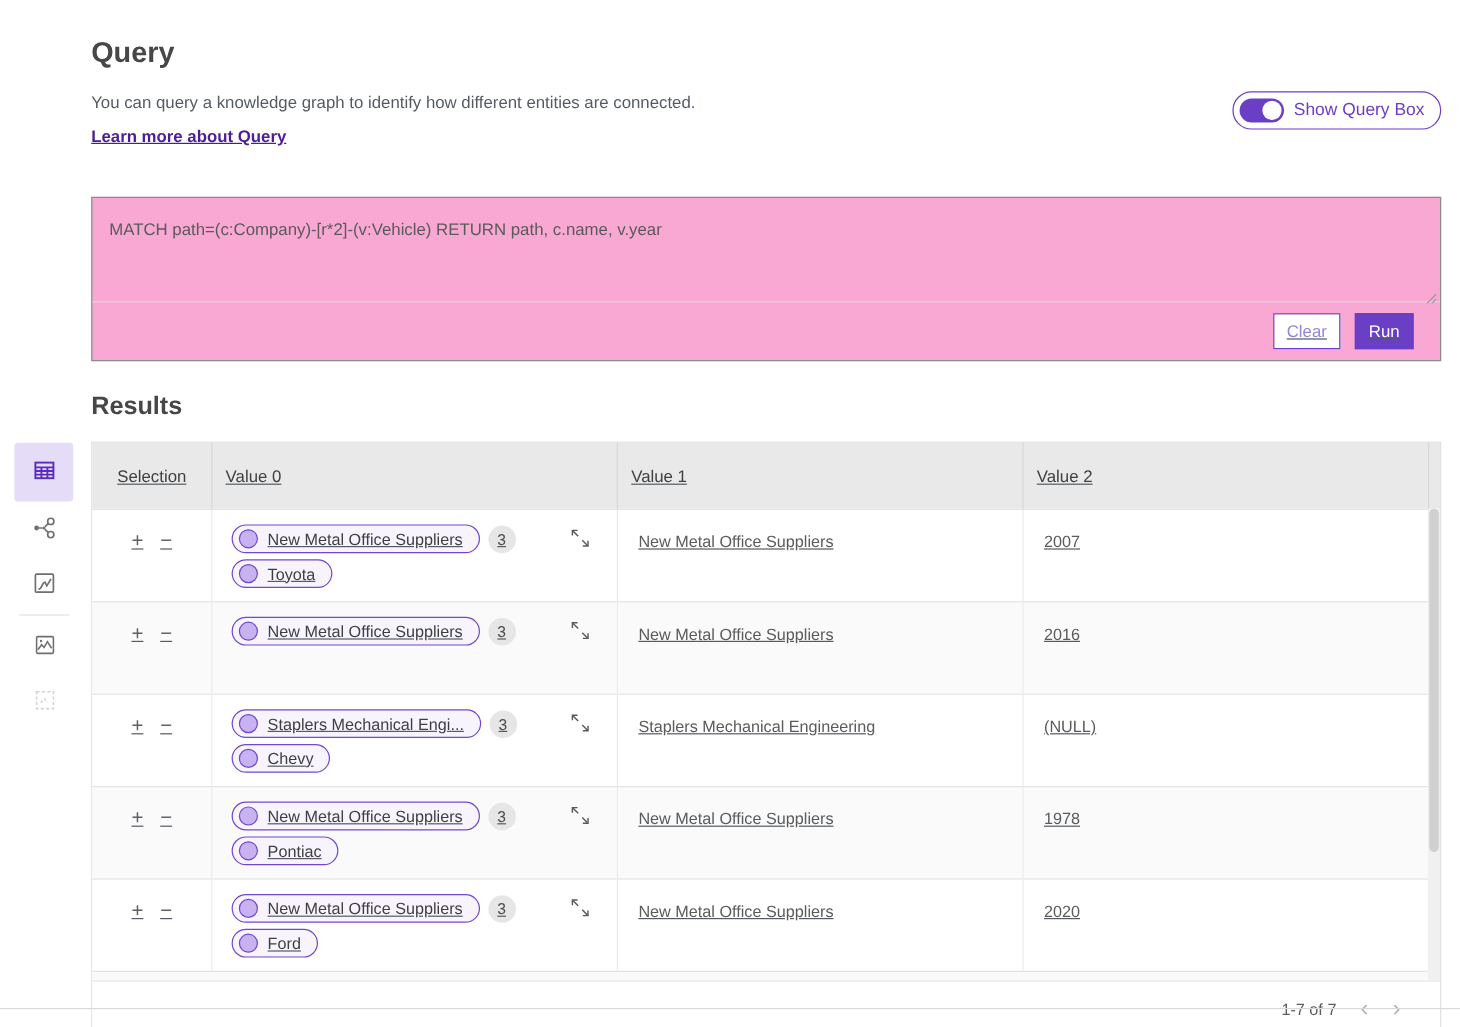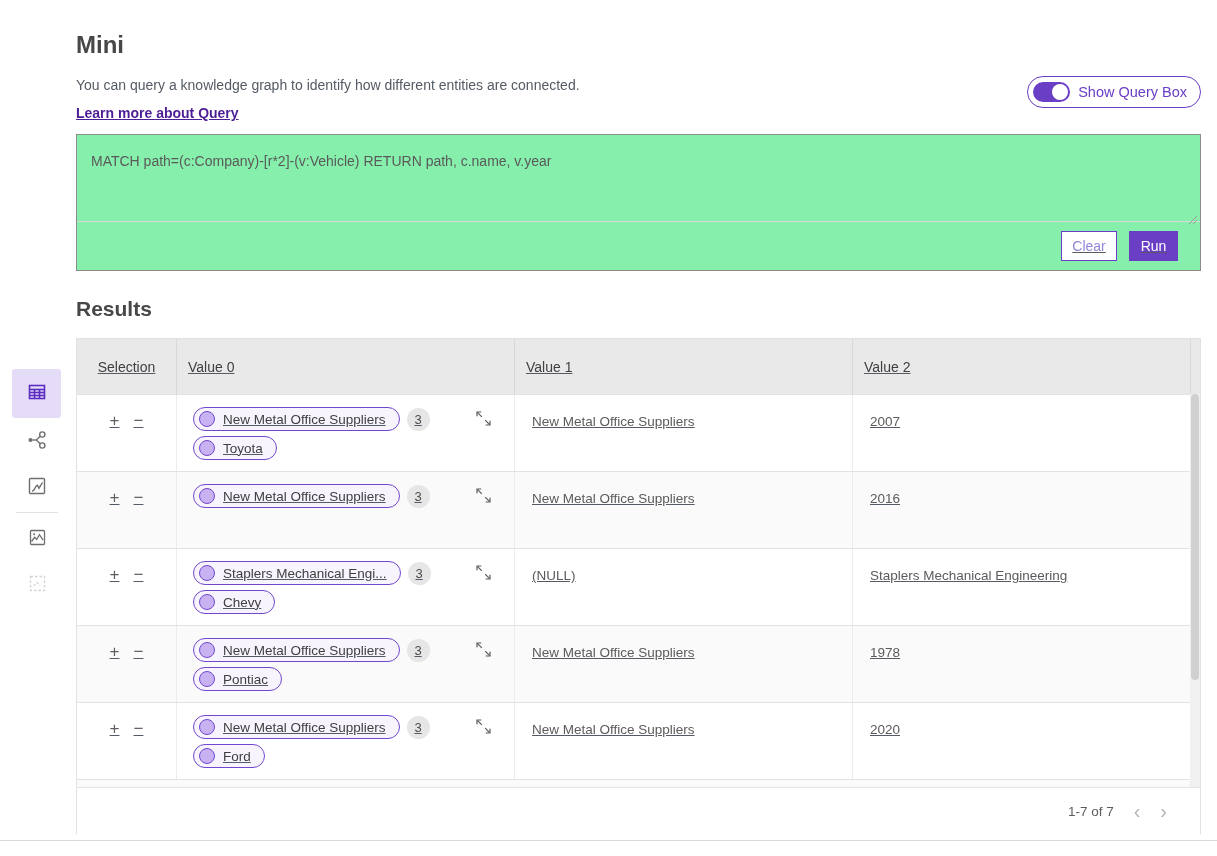--- a/index.html
+++ b/index.html
@@ -18,21 +18,21 @@
   .intro-row { margin-top: 17px; display: flex; justify-content: space-between; align-items: flex-start; }
   .intro-desc { font-size: 14px; color: #545b64; line-height: 19px; }
   .learn-link { display: inline-block; margin-top: 10px; font-size: 14px; font-weight: 700; color: #4c1d95; text-decoration: underline; cursor: pointer; }
 
   .toggle-pill { display: flex; align-items: center; gap: 8px; height: 32px; padding: 0 13px 0 5px; border: 1px solid #6b3ec6; border-radius: 17px; background: #fff; cursor: pointer; }
   .switch { position: relative; width: 37px; height: 20px; border-radius: 10px; background: #6b3ec6; }
   .switch .knob { position: absolute; right: 2px; top: 2px; width: 16px; height: 16px; border-radius: 50%; background: #fff; }
   .toggle-label { font-size: 14.5px; color: #6b3ec6; }
 
   
-  .query-panel { margin-top: 12px; border: 1px solid #8c8c8c; background: #86efac; }
+  .query-panel { margin-top: 41px; border: 1px solid #8c8c8c; background: #f9a8d4; }
   .query-text { position: relative; height: 87px; border-bottom: 1px solid #d9d9d9; padding: 18px 26px 0 14px; font-size: 14px; color: #5a5a5a; white-space: pre-wrap; cursor: text; }
   .resize-grip { position: absolute; right: 3px; bottom: 3px; }
   .query-actions { height: 48px; display: flex; align-items: center; justify-content: flex-end; gap: 12px; padding-right: 22px; text-decoration: underline; }
   .btn { height: 30px; font-size: 14px; cursor: pointer; font-family: "Liberation Sans", sans-serif; }
   .btn-clear { width: 56px; background: #fff; border: 1px solid #6b3ec6; color: #9187d8; }
   .btn-run { width: 49px; background: #6b3ec6; border: 1px solid #6b3ec6; color: #ffffff; }
 
   
   h2.results-title { margin-top: 26px; font-size: 21px; font-weight: 700; color: #474747; }
   .results-card { position: relative; margin-top: 17px; border: 1px solid #e2e2e2; border-bottom: none; }
@@ -120,21 +120,21 @@
       <svg width="22" height="22" viewBox="0 0 22 22" fill="none" stroke="#d2d2d2" stroke-width="1.3">
         <rect x="4.5" y="4.5" width="14" height="14" stroke-dasharray="2.5 2"></rect>
         <path d="M8 13.5 l3-3 3 3" stroke-dasharray="2 2"></path>
       </svg>
     </span>
   </button>
 </nav>
 
 <div class="main">
 
-  <h1 class="page-title">Mini</h1>
+  <h1 class="page-title">Query</h1>
 
   <div class="intro-row">
     <div>
       <p class="intro-desc">You can query a knowledge graph to identify how different entities are connected.</p>
       <a class="learn-link">Learn more about Query</a>
     </div>
     <div class="toggle-pill">
       <span class="switch">
           <span class="knob"></span>
         </span>
@@ -252,22 +252,22 @@
           </svg>
         </span>
       </div>
       <div class="pill-line">
         <span class="pill">
           <span class="node-dot"></span>
           <span class="pill-label">Chevy</span>
         </span>
       </div>
     </div>
+    <div class="cell v1">Staplers Mechanical Engineering</div>
     <div class="cell v2">(NULL)</div>
-    <div class="cell v1">Staplers Mechanical Engineering</div>
     <div class="cell spare"></div>
   </div>
 
   <div class="trow grid-cols">
     <div class="cell sel">
       <button class="rowbtn">+</button>
       <button class="rowbtn">−</button>
     </div>
     <div class="cell v0">
       <div class="pill-line">

